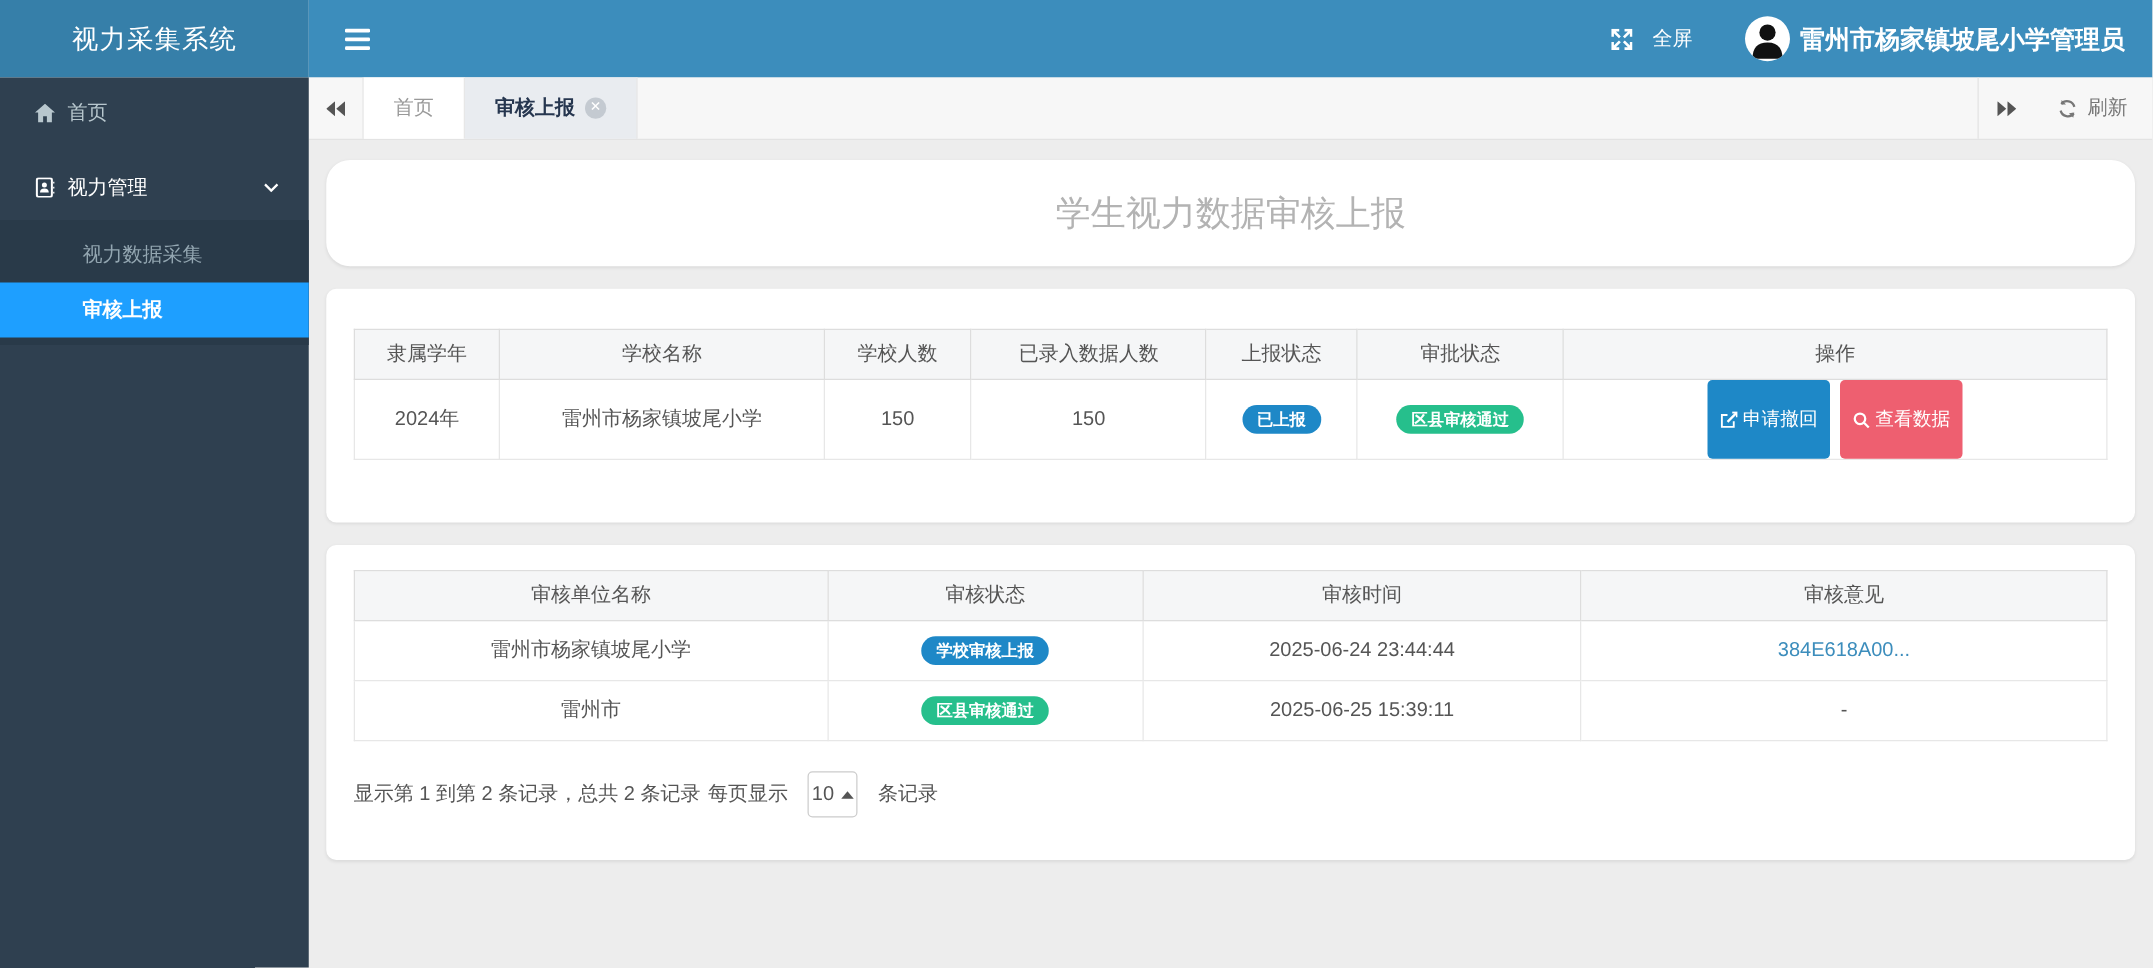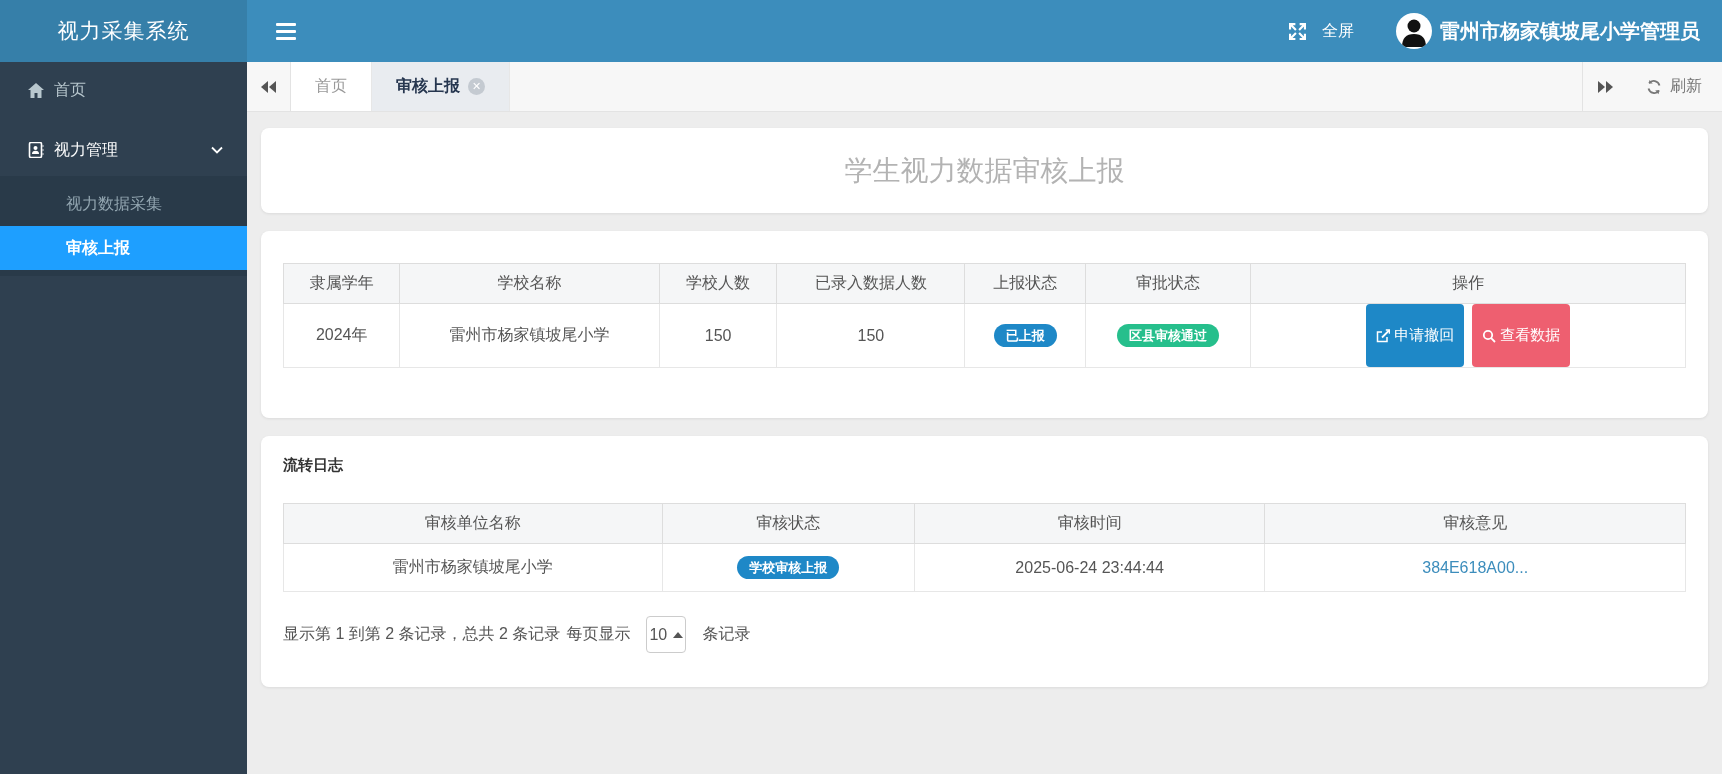--- a/index.html
+++ b/index.html
@@ -34,21 +34,21 @@
   .tab-arrow { width:44px; display:flex; align-items:center; justify-content:center; cursor:pointer; color:#555; border-right:1px solid #e3e3e3; }
   .tab-arrow.right { border-right:none; border-left:1px solid #e3e3e3; }
   .tab { display:flex; align-items:center; gap:8px; padding:0 24px; font-size:16px; color:#999; background:#fff; border-right:1px solid #e7e7e7; cursor:pointer; }
   .tab.active { background:#e9ecf0; color:#26364f; font-weight:700; }
   .tab-close { width:17px; height:17px; border-radius:50%; background:#c4cad1; color:#fff; font-size:11px; line-height:17px; text-align:center; cursor:pointer; }
   .tab-spacer { flex:1; }
   .refresh-box { display:flex; align-items:center; gap:8px; padding:0 20px; color:#777; font-size:16px; cursor:pointer; }
 
   .content { flex:1; background:#ededed; padding:16px 14px 0 14px; overflow:hidden; }
   .card { background:#fff; border-radius:8px; box-shadow:0 1px 3px rgba(0,0,0,0.08); margin-bottom:18px; }
-  .title-card { height:85px; display:flex; align-items:center; justify-content:center; }
+  .title-card { height:85px; display:flex; align-items:center; justify-content:center;border-radius:19px; }
   .page-title { font-size:28px; color:#b3b3b3; font-weight:400; }
 
   .table-card { padding:32px 22px 50px 22px; }
   table { width:100%; border-collapse:collapse; font-size:16px; color:#555; }
   th { background:#f5f6f7; font-weight:400; color:#555; border:1px solid #ddd; height:40px; text-align:center; }
   td { border:1px solid #e7e7e7; height:48px; text-align:center; }
 
   .badge { display:inline-block; padding:4px 12px; border-radius:12px; color:#fff; font-size:13px; font-weight:700; line-height:1.2; }
   .badge.blue { background:#1e88c7; }
   .badge.green { background:#26bf8c; }
@@ -225,36 +225,41 @@
                 </span>
                 <span>查看数据</span>
               </button>
             </td>
           </tr>
         </tbody>
       </table>
     </div>
 
     <div class="card log-card">
-      <div class="log-title">流转日志</div>
       <table>
         <thead>
           <tr>
             <th class="lcol-unit">审核单位名称</th>
             <th class="lcol-status">审核状态</th>
             <th class="lcol-time">审核时间</th>
             <th class="lcol-opinion">审核意见</th>
           </tr>
         </thead>
         <tbody>
           <tr>
             <td>雷州市杨家镇坡尾小学</td>
             <td><span class="badge blue">学校审核上报</span></td>
             <td>2025-06-24 23:44:44</td>
             <td><span class="link">384E618A00...</span></td>
+          </tr>
+          <tr>
+            <td>雷州市</td>
+            <td><span class="badge green">区县审核通过</span></td>
+            <td>2025-06-25 15:39:11</td>
+            <td>-</td>
           </tr>
         </tbody>
       </table>
       <div class="pagination">
         <span>显示第 1 到第 2 条记录，总共 2 条记录</span>
         <span>每页显示</span>
         <span class="per-page">
           <span>10</span>
           <span class="caret-up"></span>
         </span>

